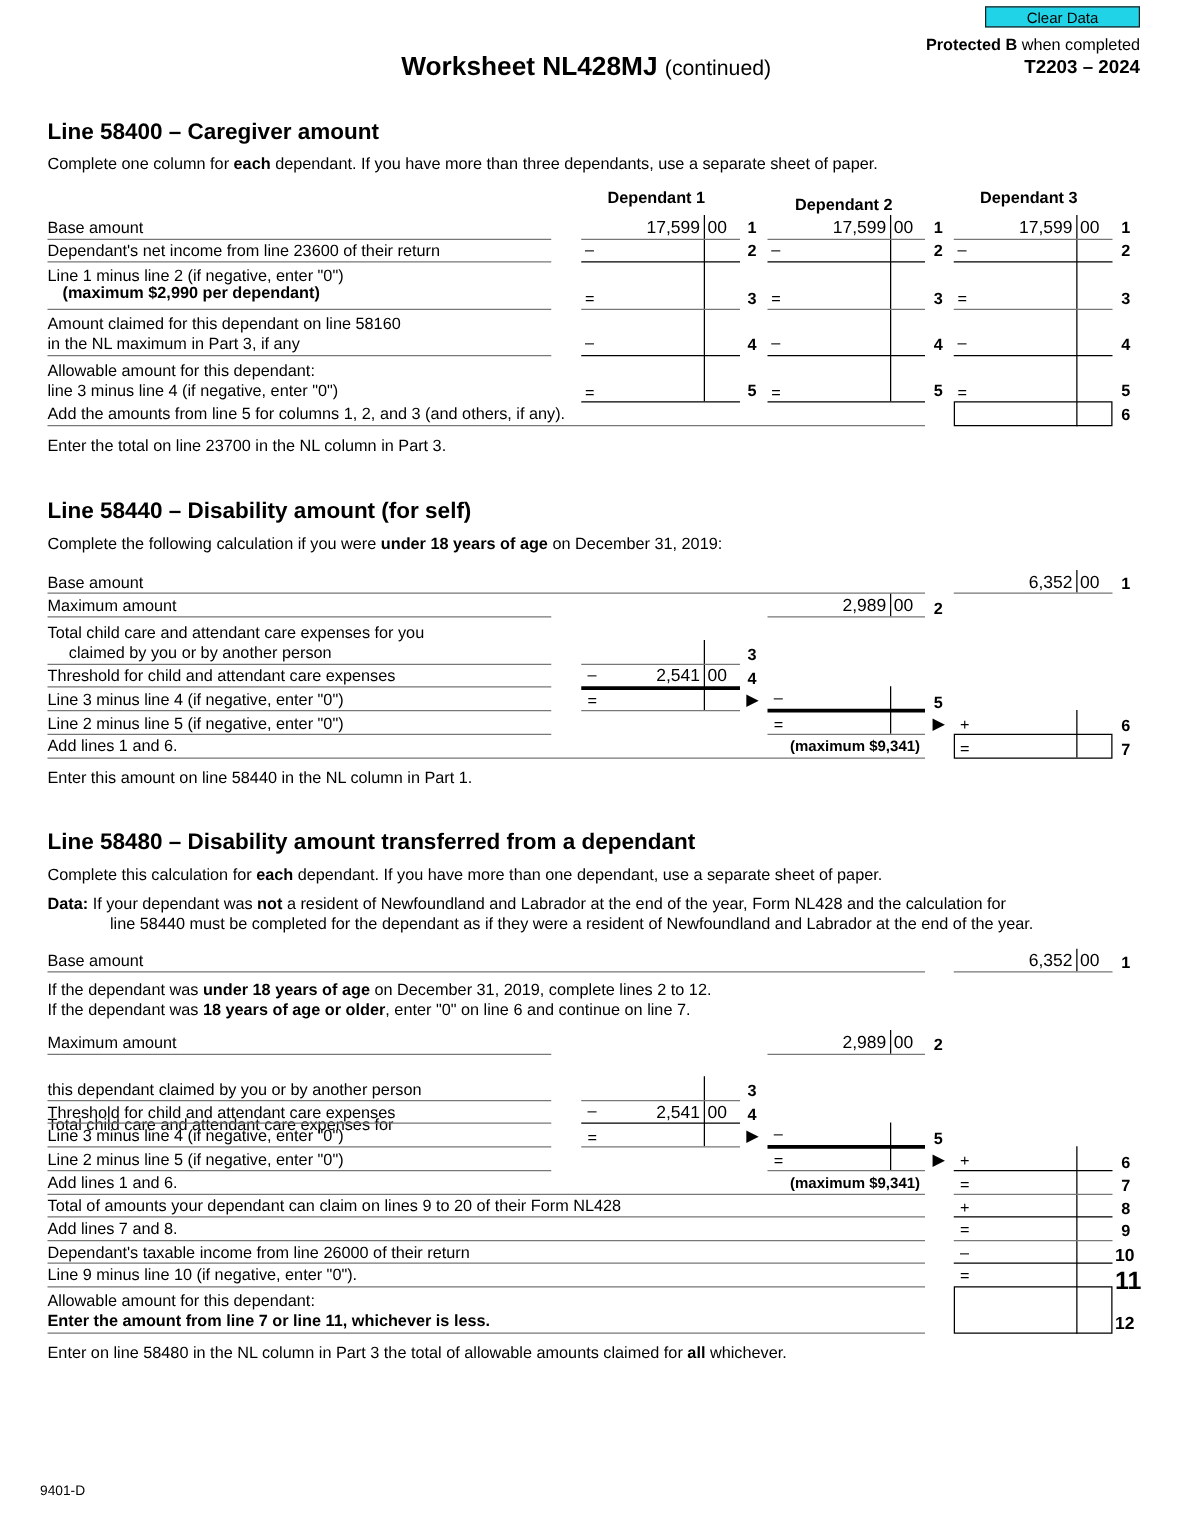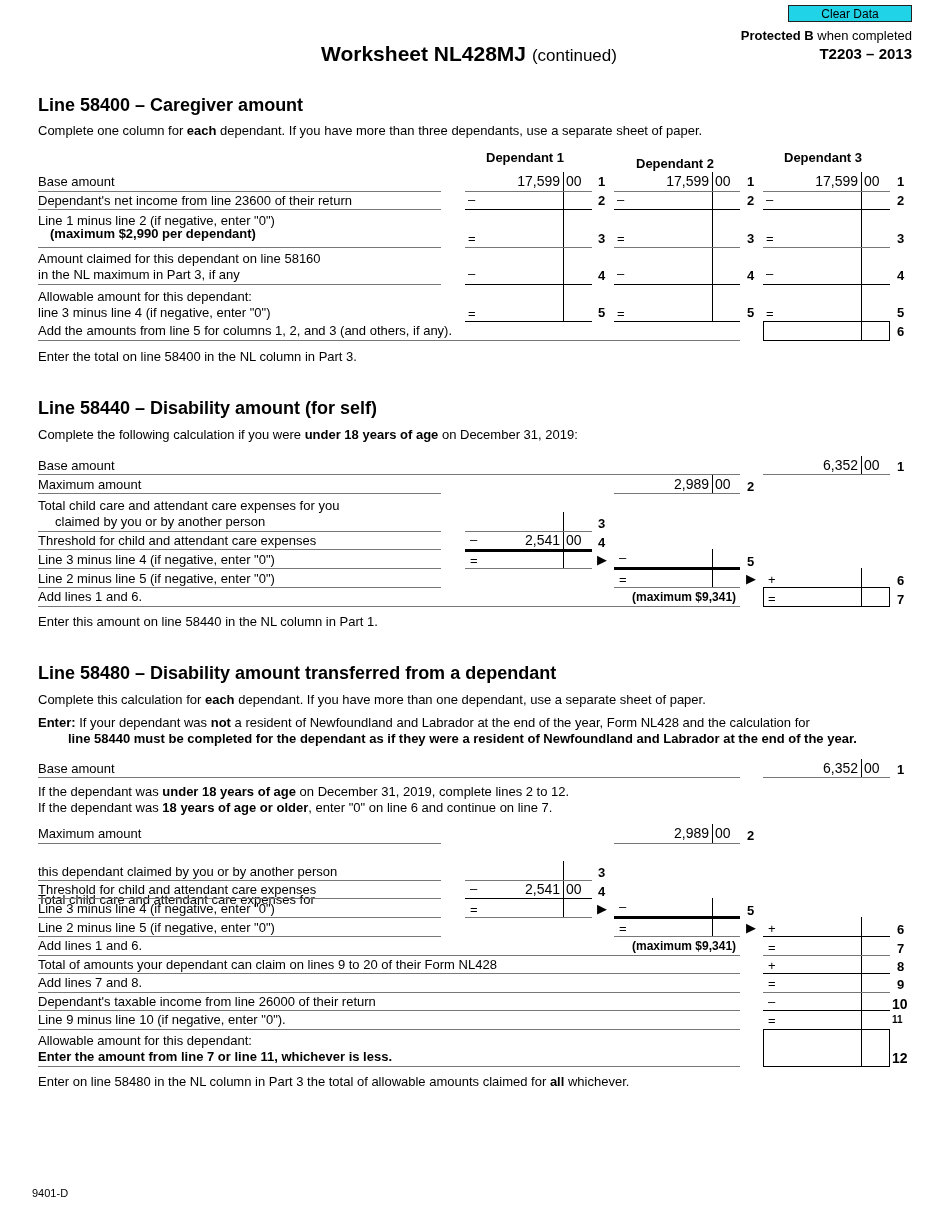--- a/index.html
+++ b/index.html
@@ -20,21 +20,21 @@
   .arrow { position:absolute; font-size:13px; }
   #clear-btn { position:absolute; left:788px; top:5px; width:124px; height:17px;
       background:#20d3e6; border:1.5px solid #222; box-sizing:border-box; font-size:12px;
       font-family:"Liberation Sans", sans-serif; text-align:center; line-height:14px; padding:0; cursor:pointer; }
 </style>
 </head>
 <body>
 
 <button id="clear-btn">Clear Data</button>
 <div class="t" style="right:38px; top:28px; text-align:right;"><span class="b">Protected B</span> <span>when completed</span></div>
-<div class="t b" style="right:38px; top:45px; font-size:15px; line-height:17px;">T2203 – 2013</div>
+<div class="t b" style="right:38px; top:45px; font-size:15px; line-height:17px;">T2203 – 2024</div>
 <div class="t" style="left:321px; top:42px; font-size:21px; line-height:24px;"><span class="b">Worksheet NL428MJ</span> <span style="font-size:17px;">(continued)</span></div>
 
 <div class="h2" style="left:38px; top:95px;">Line 58400 – Caregiver amount</div>
 <div class="t" style="left:38px; top:123px;"><span>Complete one column for </span><b>each</b><span> dependant. If you have more than three dependants, use a separate sheet of paper.</span></div>
 
 <div class="t b" style="left:486px; top:150px;">Dependant 1</div>
 <div class="t b" style="left:636px; top:156px;">Dependant 2</div>
 <div class="t b" style="left:784px; top:150px;">Dependant 3</div>
 
 <div class="t" style="left:38px; top:174px;">Base amount</div>
@@ -115,21 +115,21 @@
 <div class="ln" style="left:897px; top:193px;">2</div>
 <div class="ln" style="left:897px; top:231px;">3</div>
 <div class="ln" style="left:897px; top:268px;">4</div>
 <div class="ln" style="left:897px; top:305px;">5</div>
 
 <div class="box" style="left:763px; top:321px; width:127px; height:20px;"></div>
 <div class="vl" style="left:861px; top:321px; height:20px;"></div>
 <input class="fld" style="left: 768px; top: 324px; width: 90px;">
 <div class="ln" style="left:897px; top:324px;">6</div>
 
-<div class="t" style="left:38px; top:349px;">Enter the total on line 58400 in the NL column in Part 3.</div>
+<div class="t" style="left:38px; top:349px;">Enter the total on line 23700 in the NL column in Part 3.</div>
 
 <div class="h2" style="left:38px; top:398px;">Line 58440 – Disability amount (for self)</div>
 <div class="t" style="left:38px; top:427px;"><span>Complete the following calculation if you were </span><b>under 18 years of age</b><span> on December 31, 2019:</span></div>
 
 <div class="t" style="left:38px; top:458px;">Base amount</div>
 <div class="hl" style="left:38px; top:474px; width:702px;"></div>
 <div class="amt" style="left:763px; width:95px; top:457px;">6,352</div>
 <div class="vl" style="left:861px; top:456px; height:18px;"></div>
 <div class="amt" style="left:864px; top:457px;">00</div>
 <div class="hl" style="left:763px; top:474px; width:127px;"></div>
@@ -187,22 +187,22 @@
 <div class="t b" style="left:632px; top:590px; font-size:12px;">(maximum $9,341)</div>
 <div class="box" style="left:763px; top:587px; width:127px; height:20px;"></div>
 <div class="op" style="left:768px; top:591px;">=</div>
 <input class="fld" style="left: 780px; top: 590px; width: 78px;">
 <div class="ln" style="left:897px; top:592px;">7</div>
 
 <div class="t" style="left:38px; top:614px;">Enter this amount on line 58440 in the NL column in Part 1.</div>
 
 <div class="h2" style="left:38px; top:663px;">Line 58480 – Disability amount transferred from a dependant</div>
 <div class="t" style="left:38px; top:692px;"><span>Complete this calculation for </span><b>each</b><span> dependant. If you have more than one dependant, use a separate sheet of paper.</span></div>
-<div class="t" style="left:38px; top:715px;"><b>Enter:</b><span> If your dependant was </span><b>not</b><span> a resident of Newfoundland and Labrador at the end of the year, Form NL428 and the calculation for</span></div>
-<div class="t" style="left:68px; top:731px;font-weight:bold;">line 58440 must be completed for the dependant as if they were a resident of Newfoundland and Labrador at the end of the year.</div>
+<div class="t" style="left:38px; top:715px;"><b>Data:</b><span> If your dependant was </span><b>not</b><span> a resident of Newfoundland and Labrador at the end of the year, Form NL428 and the calculation for</span></div>
+<div class="t" style="left:88px; top:731px;">line 58440 must be completed for the dependant as if they were a resident of Newfoundland and Labrador at the end of the year.</div>
 
 <div class="t" style="left:38px; top:761px;">Base amount</div>
 <div class="hl" style="left:38px; top:777px; width:702px;"></div>
 <div class="amt" style="left:763px; width:95px; top:760px;">6,352</div>
 <div class="vl" style="left:861px; top:759px; height:18px;"></div>
 <div class="amt" style="left:864px; top:760px;">00</div>
 <div class="hl" style="left:763px; top:777px; width:127px;"></div>
 <div class="ln" style="left:897px; top:762px;">1</div>
 
 <div class="t" style="left:38px; top:784px;"><span>If the dependant was </span><b>under 18 years of age</b><span> on December 31, 2019, complete lines 2 to 12.</span></div>
@@ -283,21 +283,21 @@
 <div class="hl" style="left:38px; top:1010px; width:702px;"></div>
 <div class="op" style="left:768px; top:994px;">–</div>
 <input class="fld" style="left: 780px; top: 994px; width: 78px;">
 <div class="hl dk" style="left:763px; top:1010px; width:127px;"></div>
 <div class="ln" style="left:892px; top:996px; font-size:14px;">10</div>
 
 <div class="t" style="left:38px; top:1012px;">Line 9 minus line 10 (if negative, enter "0").</div>
 <div class="hl" style="left:38px; top:1029px; width:702px;"></div>
 <div class="op" style="left:768px; top:1013px;">=</div>
 <input class="fld" style="left: 780px; top: 1012px; width: 78px;">
-<div class="ln" style="left:892px; top:1014px; font-size:10px;">11</div>
+<div class="ln" style="left:892px; top:1014px; font-size:20px;">11</div>
 
 <div class="t" style="left:38px; top:1033px;">Allowable amount for this dependant:</div>
 <div class="t" style="left:38px; top:1049px;font-weight:bold;"><span>Enter the amount from line 7 or line 11, </span><b>whichever is less.</b></div>
 <div class="hl" style="left:38px; top:1066px; width:702px;"></div>
 <div class="box" style="left:763px; top:1029px; width:127px; height:38px;"></div>
 <input class="fld" style="left: 770px; top: 1040px; width: 88px;">
 <div class="ln" style="left:892px; top:1050px; font-size:14px;">12</div>
 
 <div class="t" style="left:38px; top:1074px;"><span>Enter on line 58480 in the NL column in Part 3 the total of allowable amounts claimed for </span><b>all</b><span> whichever.</span></div>
 

